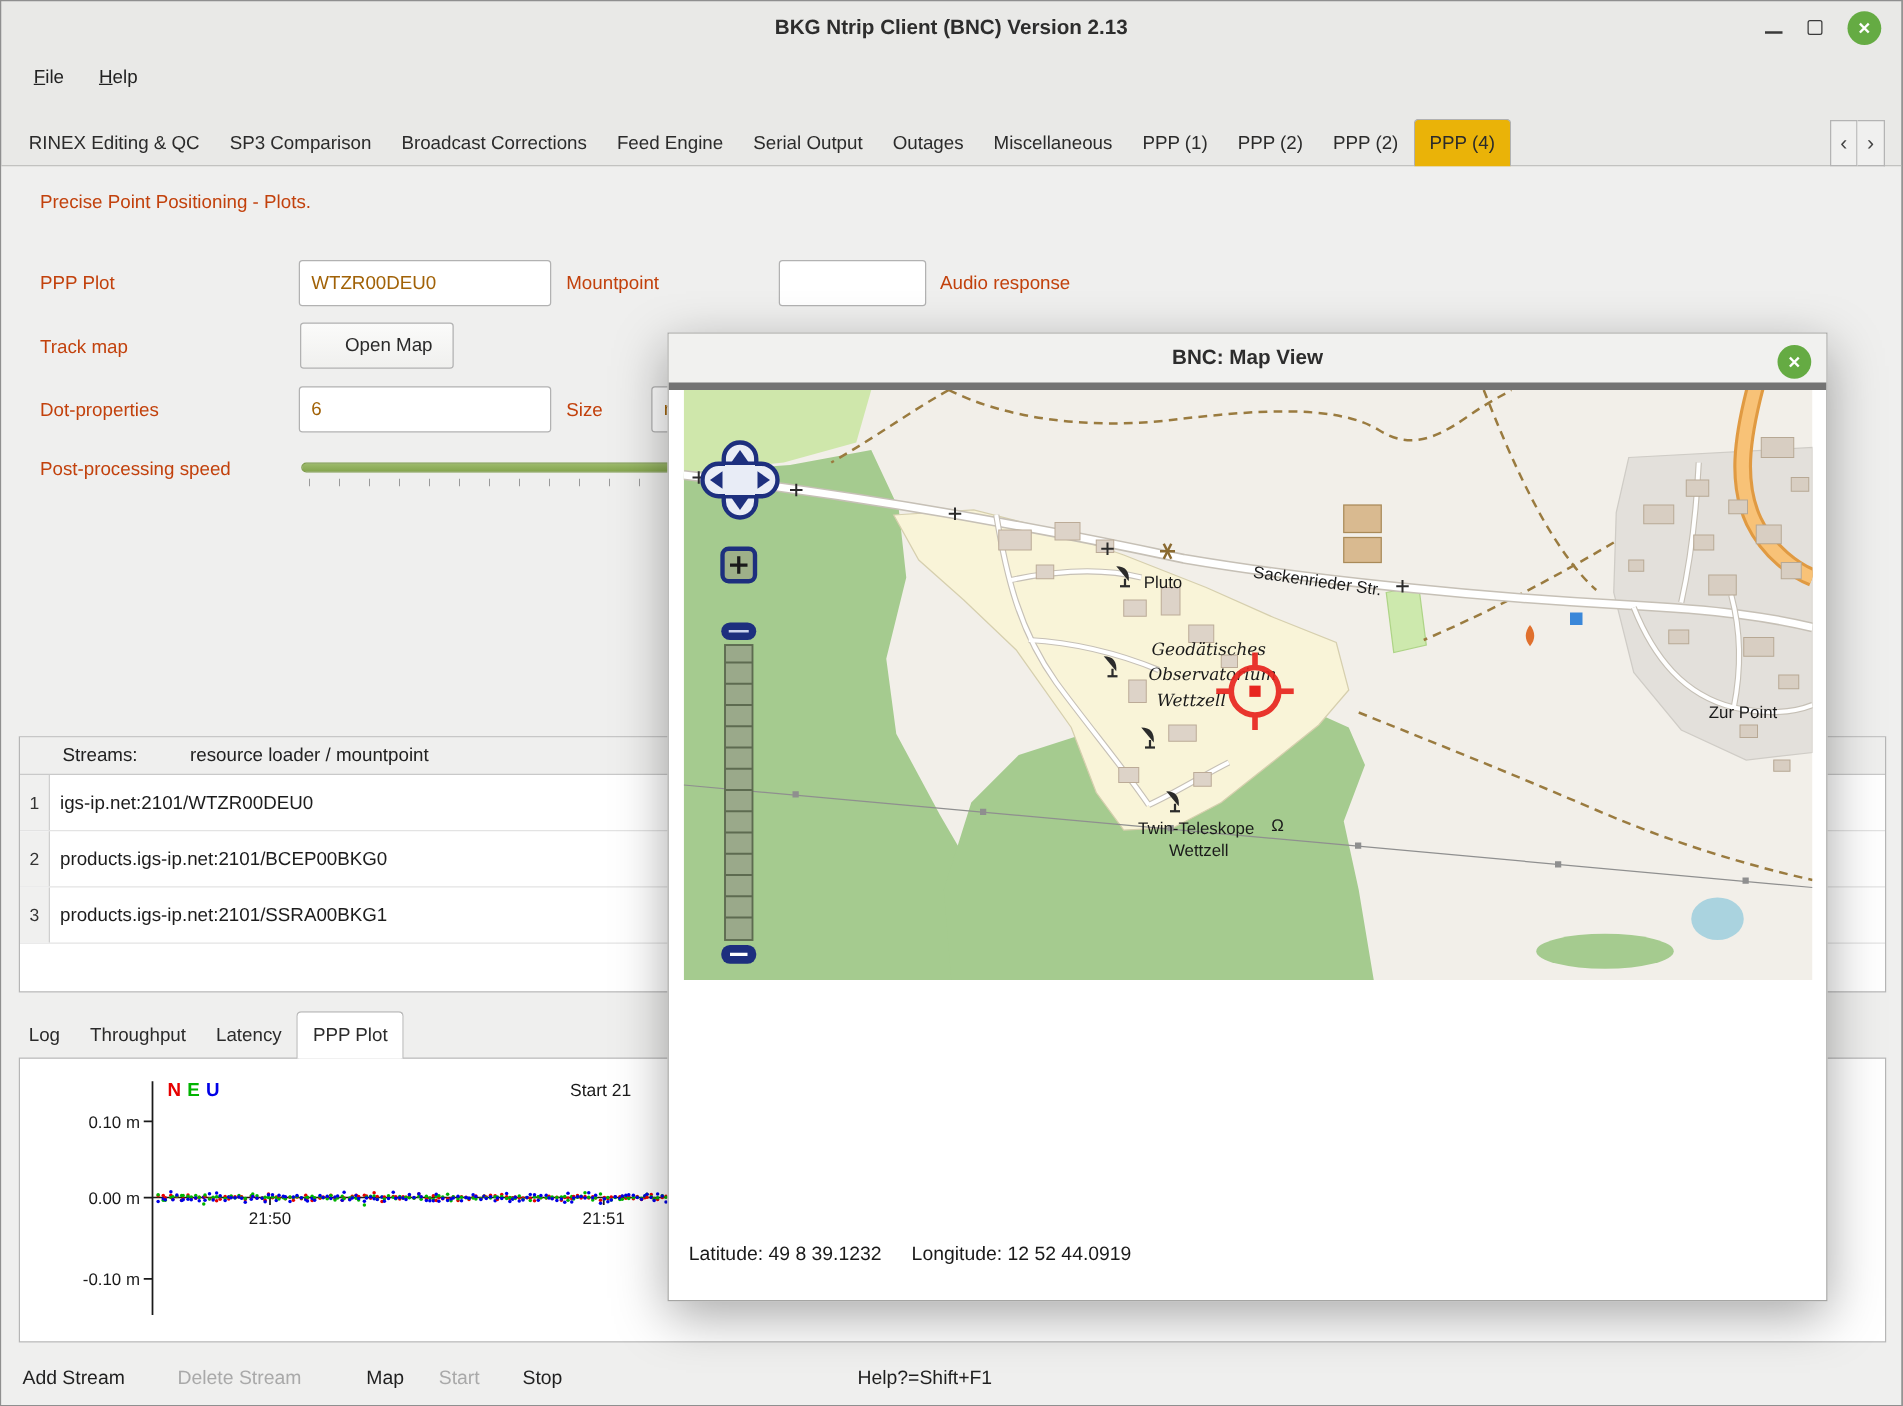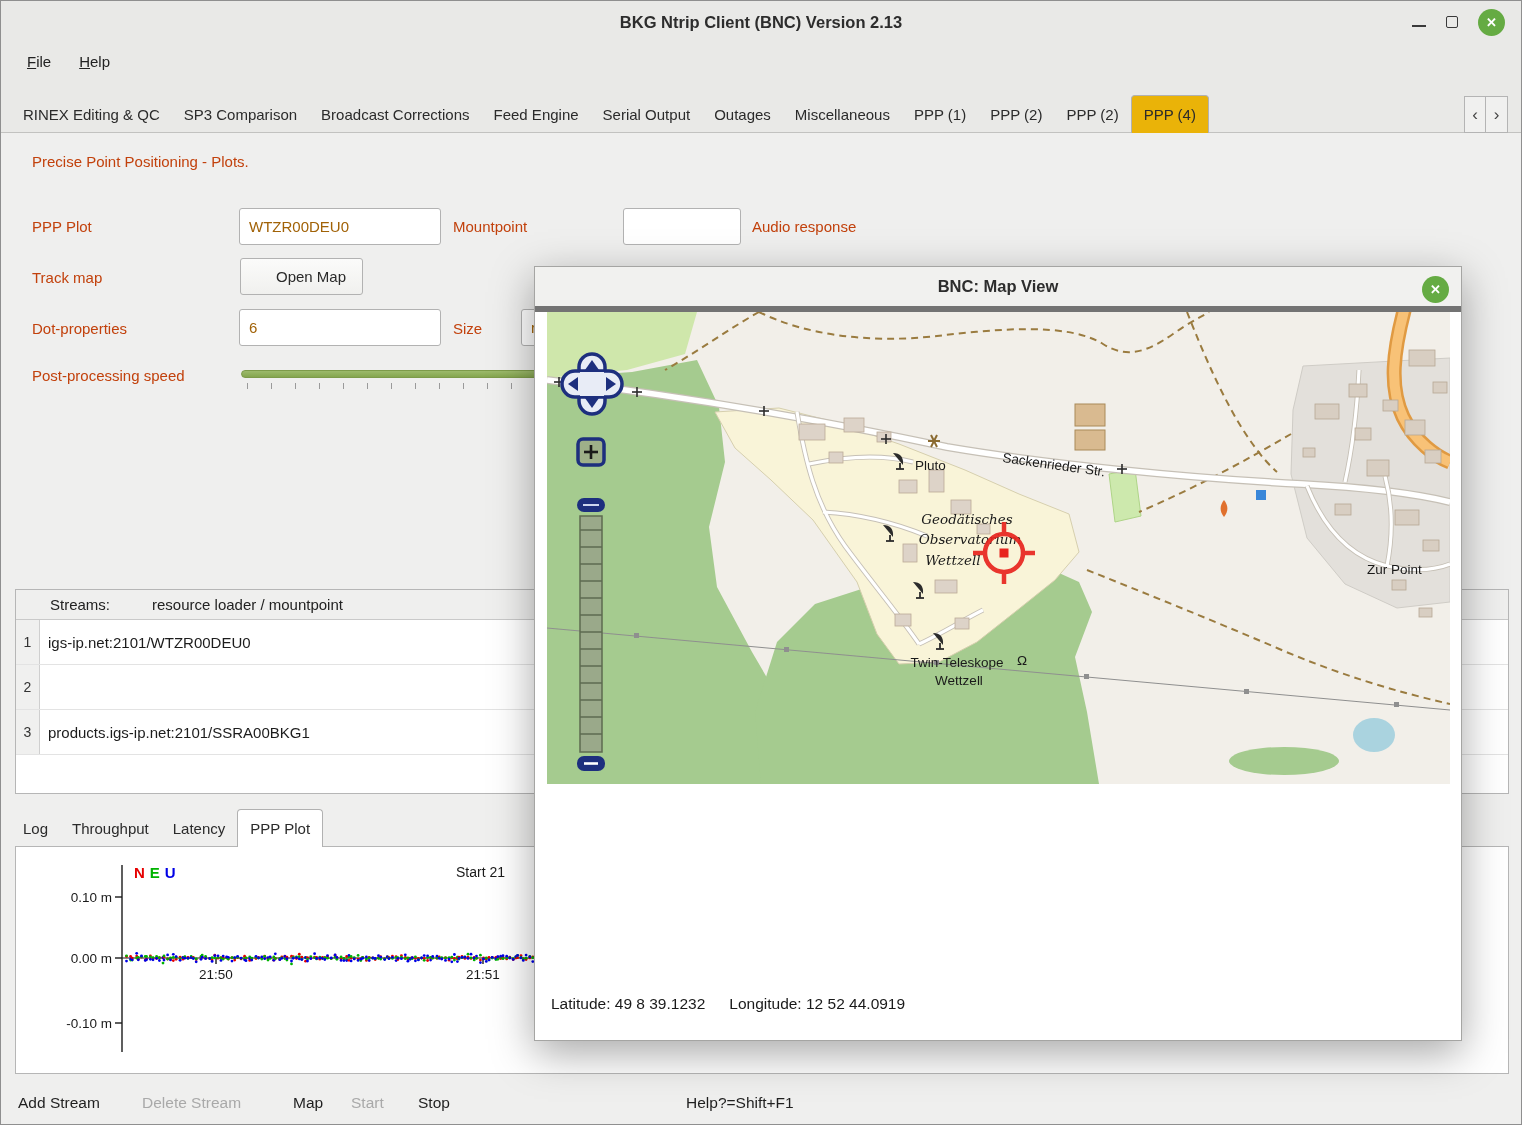--- a/index.html
+++ b/index.html
@@ -135,20 +135,21 @@
     <div class="streams-header">
       <span class="h1">Streams:</span>
       <span class="h2">resource loader / mountpoint</span>
     </div>
     <div class="stream-row" style="top:30px;">
       <div class="stream-num">1</div>
       <div class="stream-text">igs-ip.net:2101/WTZR00DEU0</div>
     </div>
     <div class="stream-row" style="top:75px;">
       <div class="stream-num">2</div>
+      <div class="stream-text">products.igs-ip.net:2101/BCEP00BKG0</div>
     </div>
     <div class="stream-row" style="top:120px;">
       <div class="stream-num">3</div>
       <div class="stream-text">products.igs-ip.net:2101/SSRA00BKG1</div>
     </div>
   </div>
 
   <div class="bottom-tabbar">
     <div class="tab">Log</div>
     <div class="tab">Throughput</div>

